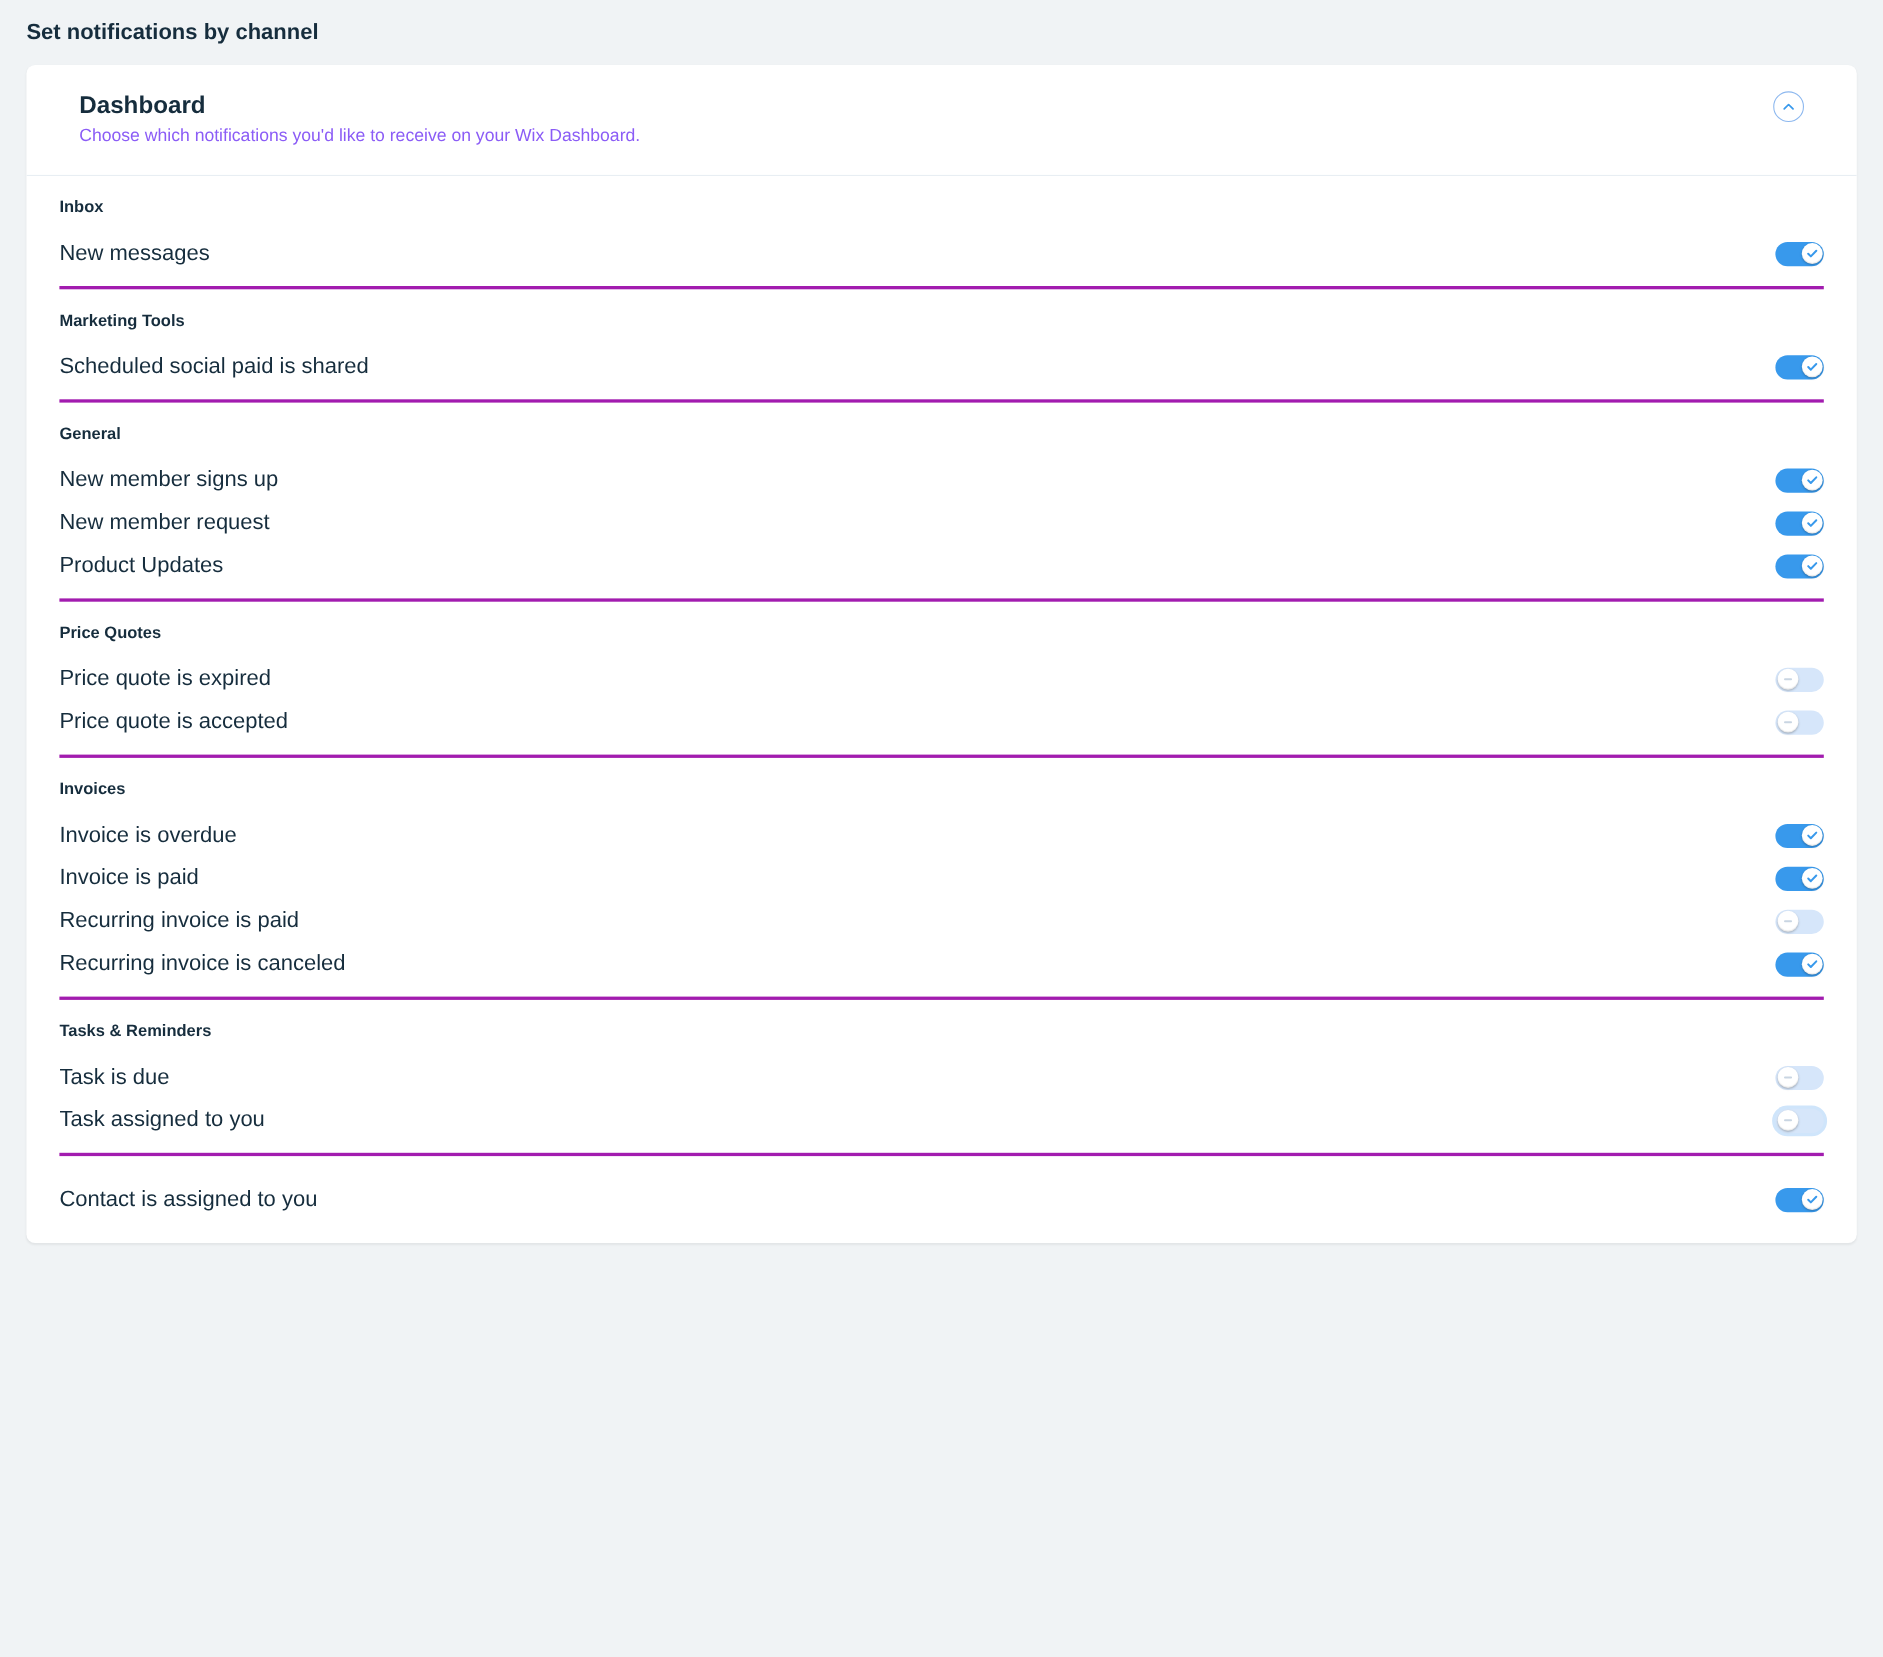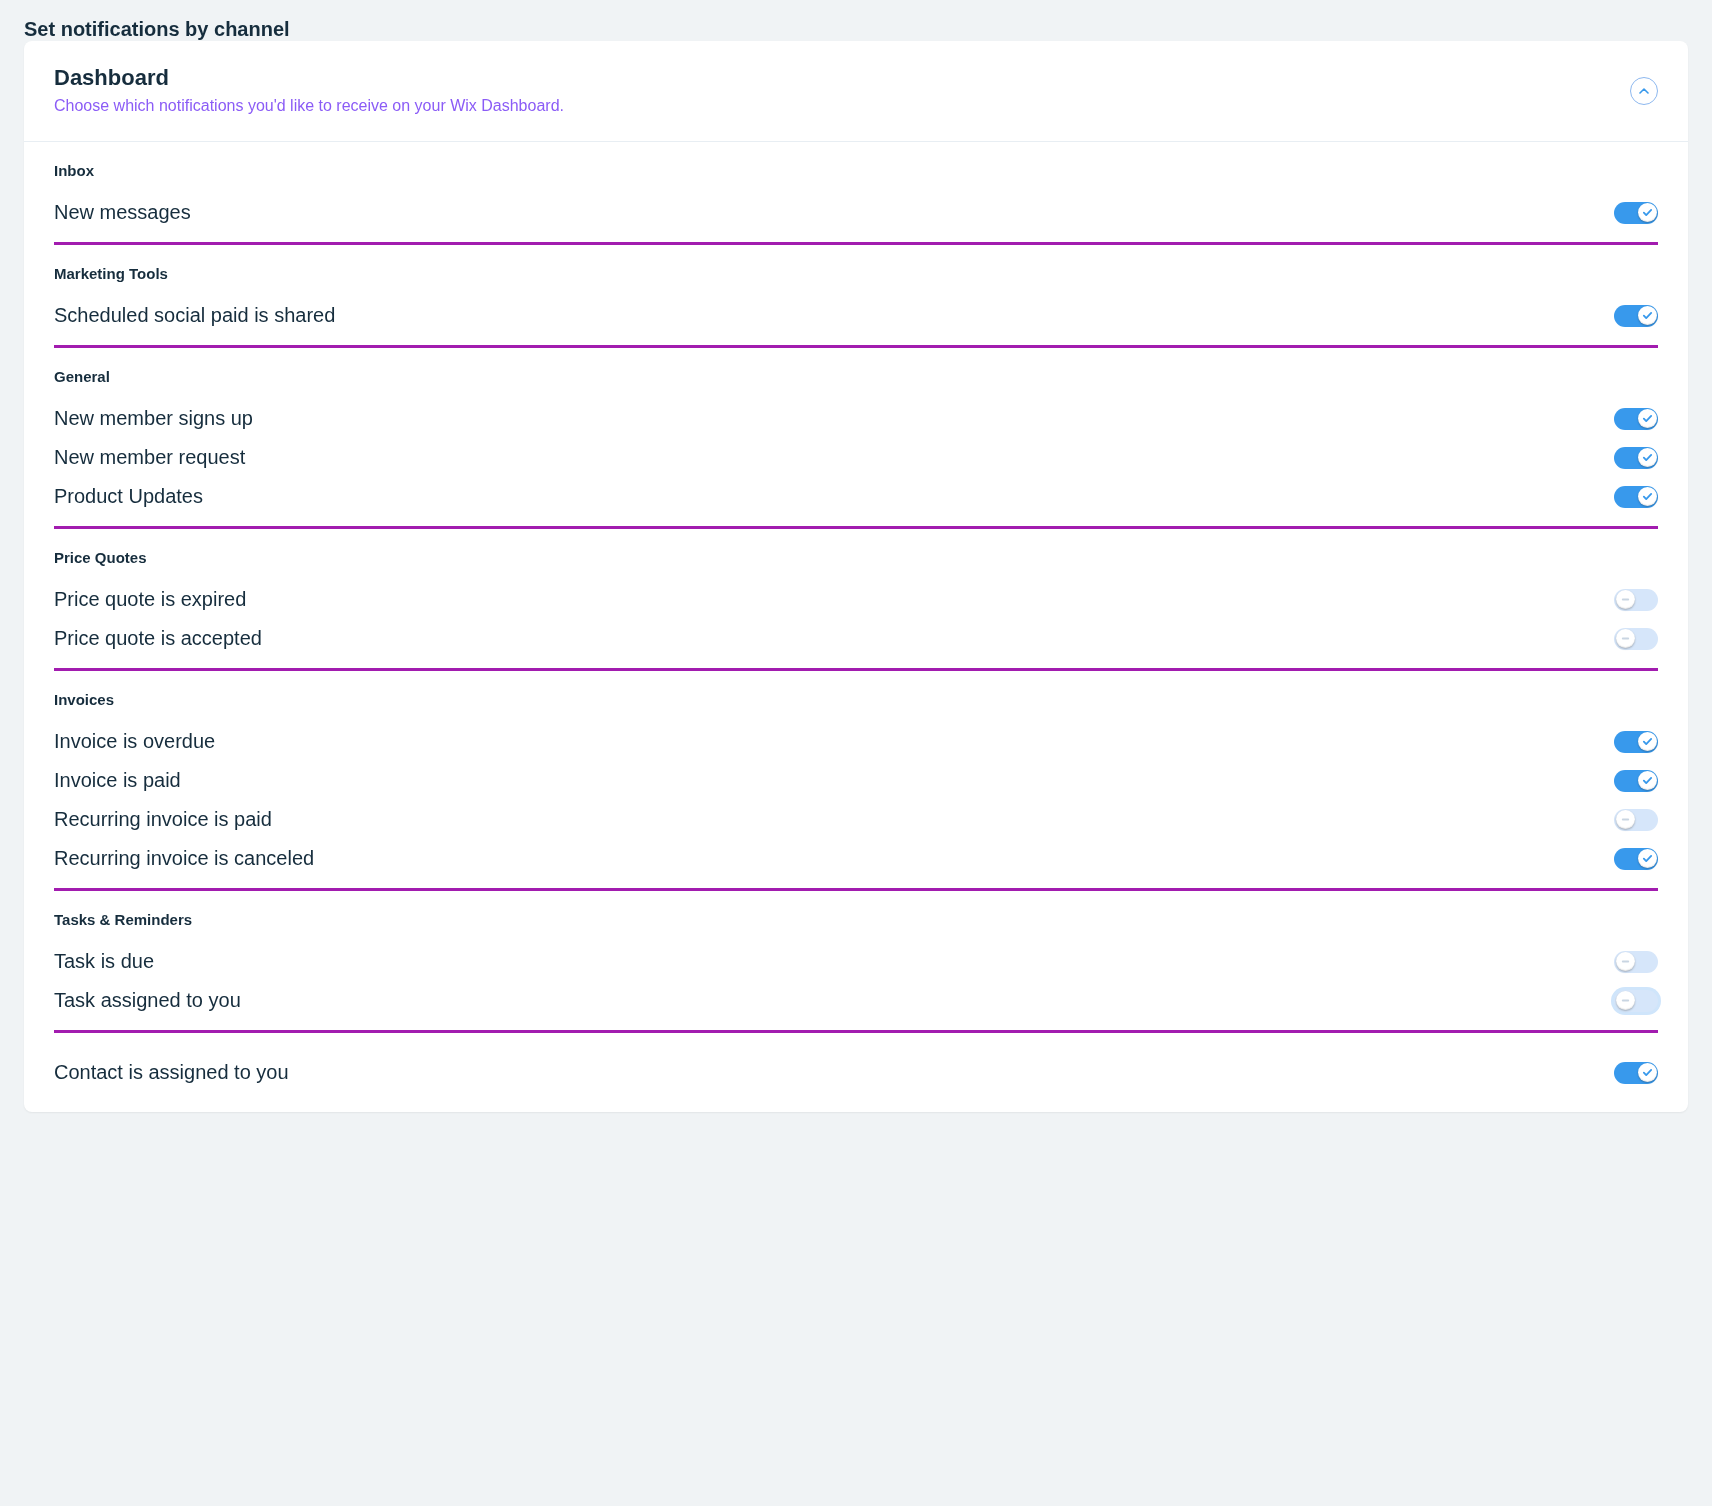--- a/index.html
+++ b/index.html
@@ -6,32 +6,32 @@
     body {
       font-family: -apple-system, BlinkMacSystemFont, "Segoe UI", Helvetica, Arial, sans-serif;
       background: #f0f3f5;
       color: #162d3d;
       padding: 18px 24px 30px;
     }
     .page-title {
       font-size: 20px;
       font-weight: 700;
       color: #162d3d;
+      margin-bottom: 18px;
     }
     .card {
       background: #fff;
       border-radius: 8px;
       box-shadow: 0 1px 2px rgba(0,0,0,0.06);
       overflow: hidden;
     }
     .card-header {
-      padding: 24px 30px;
+      padding: 24px 48px;
       display: flex;
       justify-content: space-between;
-      align-items: center;
       border-bottom: 1px solid #e8eef3;
     }
     .card-title-wrap { flex: 1; }
     .card-title {
       font-size: 22px;
       font-weight: 700;
       color: #162d3d;
       margin-bottom: 4px;
     }
     .card-subtitle {

